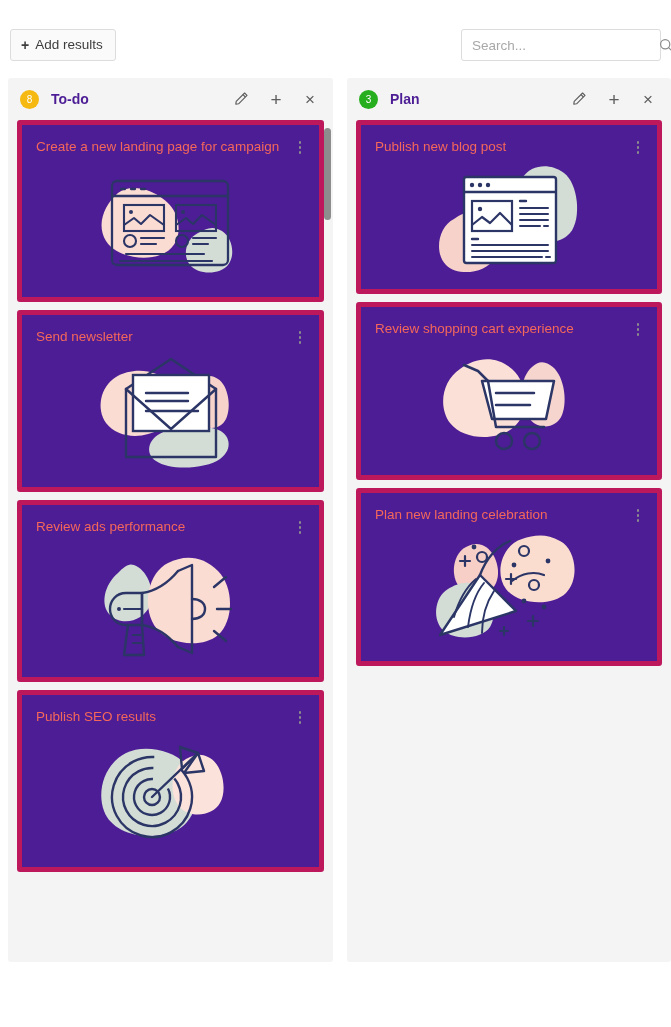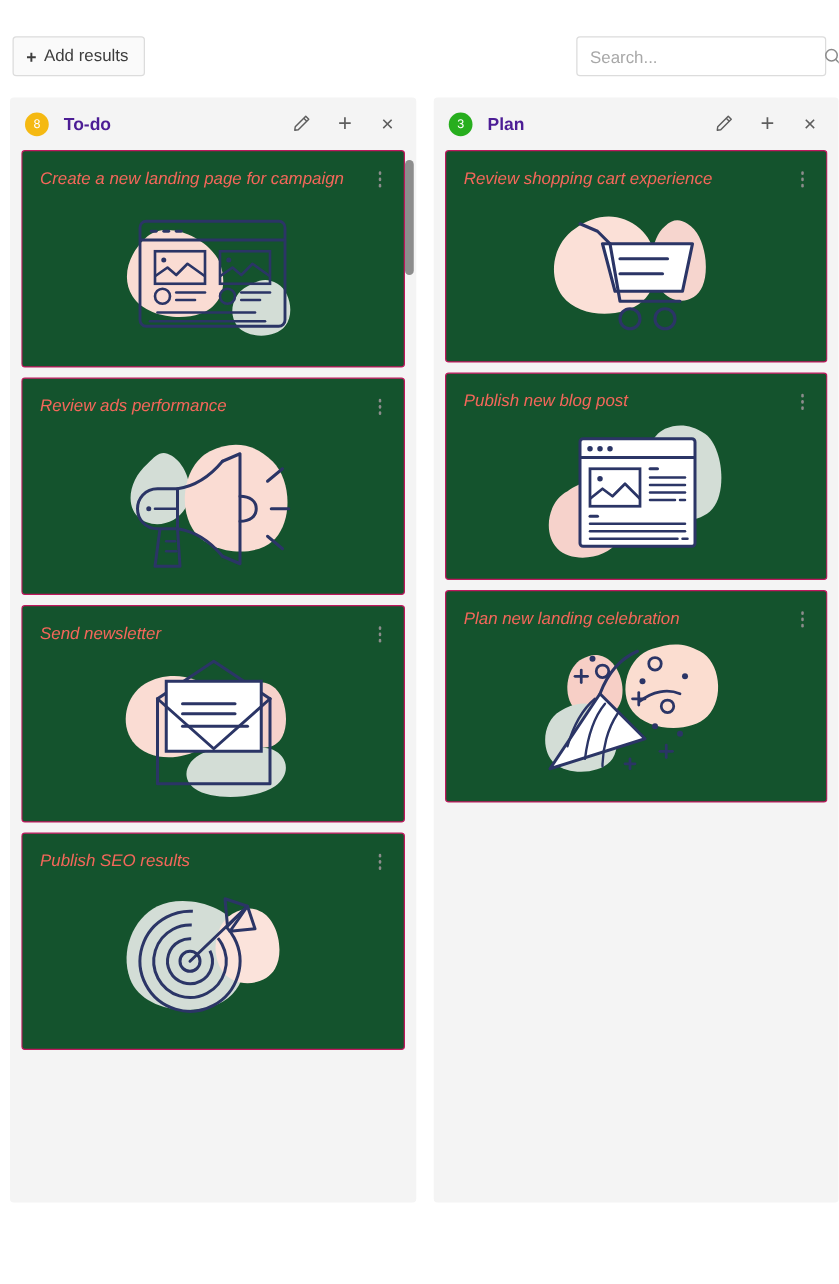--- a/index.html
+++ b/index.html
@@ -176,27 +176,26 @@
     top: 8px;
     left: 0;
     width: 7px;
     height: 92px;
     background: #8d8d8d;
     border-radius: 4px;
     cursor: pointer;
   }
 
   .card {
-    background: #14532d;
-    border: 1px solid #be185d;
+    background: #4c1d95;
+    border: 5px solid #be185d;
     border-radius: 3px;
     margin-bottom: 8px;
     position: relative;
     overflow: hidden;
-    font-style: italic;
   }
 
   .card-head {
     display: flex;
     align-items: flex-start;
     padding: 12px 10px 0 14px;
   }
   .card-title {
     flex: 1;
     font-size: 13.5px;
@@ -310,20 +309,45 @@
                 <line x1="107" y1="75" x2="130" y2="75" stroke="#2b3566" stroke-width="2.1" stroke-linecap="round"></line>
                 <line x1="107" y1="81" x2="122" y2="81" stroke="#2b3566" stroke-width="2.1" stroke-linecap="round"></line>
                 <line x1="40" y1="91" x2="118" y2="91" stroke="#2b3566" stroke-width="2.1" stroke-linecap="round"></line>
                 <line x1="34" y1="98" x2="126" y2="98" stroke="#2b3566" stroke-width="2.1" stroke-linecap="round"></line>
               </svg>
             </div>
           </div>
 
           <div class="card">
             <div class="card-head">
+              <div class="card-title">Send newsletter</div>
+              <div class="card-menu">
+                <span></span>
+                  <span></span>
+                  <span></span>
+              </div>
+            </div>
+            <div class="card-illu">
+              <svg width="170" height="120" viewBox="0 0 170 120" fill="none">
+                <path d="M30 24 C14 34 10 56 20 70 C32 86 58 86 74 76 C90 66 92 44 82 30 C72 16 46 14 30 24 Z" fill="#fadcd3"></path>
+                <path d="M116 26 C104 34 102 54 110 66 C118 78 134 78 140 66 C146 54 142 32 132 26 C126 22 122 22 116 26 Z" fill="#f6d2cb"></path>
+                <path d="M80 78 C62 84 58 100 70 108 C84 118 120 116 134 106 C148 96 144 80 130 76 C114 72 96 72 80 78 Z" fill="#d3ddd6"></path>
+                <path d="M40 36 L40 104 L130 104 L130 36" stroke="#2b3566" stroke-width="2.4" fill="none" stroke-linecap="round" stroke-linejoin="round"></path>
+                <path d="M40 36 L85 6 L130 36" stroke="#2b3566" stroke-width="2.4" fill="none" stroke-linecap="round" stroke-linejoin="round"></path>
+                <rect x="47" y="22" width="76" height="56" stroke="#2b3566" stroke-width="2.4" fill="#ffffff"></rect>
+                <line x1="60" y1="40" x2="102" y2="40" stroke="#2b3566" stroke-width="2.4" stroke-linecap="round"></line>
+                <line x1="60" y1="48" x2="102" y2="48" stroke="#2b3566" stroke-width="2.4" stroke-linecap="round"></line>
+                <line x1="60" y1="58" x2="112" y2="58" stroke="#2b3566" stroke-width="2.4" stroke-linecap="round"></line>
+                <path d="M40 36 L85 76 L130 36" stroke="#2b3566" stroke-width="2.4" fill="none" stroke-linecap="round" stroke-linejoin="round"></path>
+              </svg>
+            </div>
+          </div>
+
+          <div class="card">
+            <div class="card-head">
               <div class="card-title">Review ads performance</div>
               <div class="card-menu">
                 <span></span>
                   <span></span>
                   <span></span>
               </div>
             </div>
             <div class="card-illu">
               <svg width="170" height="120" viewBox="0 0 170 120" fill="none">
                 <path d="M32 30 C18 42 14 62 24 72 C36 84 58 78 64 62 C70 46 60 26 48 22 C42 20 38 24 32 30 Z" fill="#d3ddd6"></path>
@@ -341,45 +365,20 @@
                 <line x1="128" y1="88" x2="140" y2="98" stroke="#2b3566" stroke-width="2.4" stroke-linecap="round"></line>
                 <path d="M42 82 L38 112 L58 112 L56 82" stroke="#2b3566" stroke-width="2.4" fill="none" stroke-linejoin="round"></path>
                 <line x1="47" y1="92" x2="54" y2="92" stroke="#2b3566" stroke-width="2.1" stroke-linecap="round"></line>
                 <line x1="47" y1="100" x2="55" y2="100" stroke="#2b3566" stroke-width="2.1" stroke-linecap="round"></line>
               </svg>
             </div>
           </div>
 
           <div class="card">
             <div class="card-head">
-              <div class="card-title">Send newsletter</div>
-              <div class="card-menu">
-                <span></span>
-                  <span></span>
-                  <span></span>
-              </div>
-            </div>
-            <div class="card-illu">
-              <svg width="170" height="120" viewBox="0 0 170 120" fill="none">
-                <path d="M30 24 C14 34 10 56 20 70 C32 86 58 86 74 76 C90 66 92 44 82 30 C72 16 46 14 30 24 Z" fill="#fadcd3"></path>
-                <path d="M116 26 C104 34 102 54 110 66 C118 78 134 78 140 66 C146 54 142 32 132 26 C126 22 122 22 116 26 Z" fill="#f6d2cb"></path>
-                <path d="M80 78 C62 84 58 100 70 108 C84 118 120 116 134 106 C148 96 144 80 130 76 C114 72 96 72 80 78 Z" fill="#d3ddd6"></path>
-                <path d="M40 36 L40 104 L130 104 L130 36" stroke="#2b3566" stroke-width="2.4" fill="none" stroke-linecap="round" stroke-linejoin="round"></path>
-                <path d="M40 36 L85 6 L130 36" stroke="#2b3566" stroke-width="2.4" fill="none" stroke-linecap="round" stroke-linejoin="round"></path>
-                <rect x="47" y="22" width="76" height="56" stroke="#2b3566" stroke-width="2.4" fill="#ffffff"></rect>
-                <line x1="60" y1="40" x2="102" y2="40" stroke="#2b3566" stroke-width="2.4" stroke-linecap="round"></line>
-                <line x1="60" y1="48" x2="102" y2="48" stroke="#2b3566" stroke-width="2.4" stroke-linecap="round"></line>
-                <line x1="60" y1="58" x2="112" y2="58" stroke="#2b3566" stroke-width="2.4" stroke-linecap="round"></line>
-                <path d="M40 36 L85 76 L130 36" stroke="#2b3566" stroke-width="2.4" fill="none" stroke-linecap="round" stroke-linejoin="round"></path>
-              </svg>
-            </div>
-          </div>
-
-          <div class="card">
-            <div class="card-head">
               <div class="card-title">Publish SEO results</div>
               <div class="card-menu">
                 <span></span>
                   <span></span>
                   <span></span>
               </div>
             </div>
             <div class="card-illu">
               <svg width="170" height="120" viewBox="0 0 170 120" fill="none">
                 <path d="M40 20 C20 30 10 56 18 78 C26 100 58 108 84 100 C110 92 116 62 106 40 C96 18 60 10 40 20 Z" fill="#d3ddd6"></path>
@@ -419,44 +418,20 @@
             <span class="glyph-plus">+</span>
           </button>
           <button class="col-action">
             <span class="glyph-x">×</span>
           </button>
         </div>
       </div>
 
       <div class="card-list">
         <div class="card-scroll">
-
-          <div class="card">
-            <div class="card-head">
-              <div class="card-title">Review shopping cart experience</div>
-              <div class="card-menu">
-                <span></span>
-                  <span></span>
-                  <span></span>
-              </div>
-            </div>
-            <div class="card-illu">
-              <svg width="170" height="116" viewBox="0 0 170 116" fill="none">
-                <path d="M36 24 C18 36 14 62 26 78 C40 96 74 96 90 82 C106 68 104 38 88 24 C72 10 52 12 36 24 Z" fill="#fbe0d7"></path>
-                <path d="M108 22 C96 32 94 58 104 72 C114 86 132 84 138 70 C144 56 140 28 126 20 C120 16 114 16 108 22 Z" fill="#f6d5ce"></path>
-                <path d="M40 20 L54 26 L64 36" stroke="#2b3566" stroke-width="2.5" fill="none" stroke-linecap="round" stroke-linejoin="round"></path>
-                <path d="M58 36 L130 36 L122 74 L68 74 Z" stroke="#2b3566" stroke-width="2.5" fill="#ffffff" stroke-linejoin="round"></path>
-                <line x1="72" y1="48" x2="110" y2="48" stroke="#2b3566" stroke-width="2.5" stroke-linecap="round"></line>
-                <line x1="72" y1="60" x2="106" y2="60" stroke="#2b3566" stroke-width="2.5" stroke-linecap="round"></line>
-                <path d="M64 36 L72 82 L120 82" stroke="#2b3566" stroke-width="2.5" fill="none" stroke-linecap="round" stroke-linejoin="round"></path>
-                <circle cx="80" cy="96" r="8" stroke="#2b3566" stroke-width="2.5" fill="none"></circle>
-                <circle cx="108" cy="96" r="8" stroke="#2b3566" stroke-width="2.5" fill="none"></circle>
-              </svg>
-            </div>
-          </div>
 
           <div class="card">
             <div class="card-head">
               <div class="card-title">Publish new blog post</div>
               <div class="card-menu">
                 <span></span>
                   <span></span>
                   <span></span>
               </div>
             </div>
@@ -476,20 +451,44 @@
                 <line x1="96" y1="45" x2="124" y2="45" stroke="#2b3566" stroke-width="2" stroke-linecap="round"></line>
                 <line x1="96" y1="51" x2="124" y2="51" stroke="#2b3566" stroke-width="2" stroke-linecap="round"></line>
                 <line x1="96" y1="57" x2="124" y2="57" stroke="#2b3566" stroke-width="2" stroke-linecap="round"></line>
                 <line x1="96" y1="63" x2="116" y2="63" stroke="#2b3566" stroke-width="2" stroke-linecap="round"></line>
                 <line x1="120" y1="63" x2="124" y2="63" stroke="#2b3566" stroke-width="2" stroke-linecap="round"></line>
                 <line x1="48" y1="76" x2="54" y2="76" stroke="#2b3566" stroke-width="2.4" stroke-linecap="round"></line>
                 <line x1="48" y1="82" x2="124" y2="82" stroke="#2b3566" stroke-width="2" stroke-linecap="round"></line>
                 <line x1="48" y1="88" x2="124" y2="88" stroke="#2b3566" stroke-width="2" stroke-linecap="round"></line>
                 <line x1="48" y1="94" x2="118" y2="94" stroke="#2b3566" stroke-width="2" stroke-linecap="round"></line>
                 <line x1="122" y1="94" x2="126" y2="94" stroke="#2b3566" stroke-width="2" stroke-linecap="round"></line>
+              </svg>
+            </div>
+          </div>
+
+          <div class="card">
+            <div class="card-head">
+              <div class="card-title">Review shopping cart experience</div>
+              <div class="card-menu">
+                <span></span>
+                  <span></span>
+                  <span></span>
+              </div>
+            </div>
+            <div class="card-illu">
+              <svg width="170" height="116" viewBox="0 0 170 116" fill="none">
+                <path d="M36 24 C18 36 14 62 26 78 C40 96 74 96 90 82 C106 68 104 38 88 24 C72 10 52 12 36 24 Z" fill="#fbe0d7"></path>
+                <path d="M108 22 C96 32 94 58 104 72 C114 86 132 84 138 70 C144 56 140 28 126 20 C120 16 114 16 108 22 Z" fill="#f6d5ce"></path>
+                <path d="M40 20 L54 26 L64 36" stroke="#2b3566" stroke-width="2.5" fill="none" stroke-linecap="round" stroke-linejoin="round"></path>
+                <path d="M58 36 L130 36 L122 74 L68 74 Z" stroke="#2b3566" stroke-width="2.5" fill="#ffffff" stroke-linejoin="round"></path>
+                <line x1="72" y1="48" x2="110" y2="48" stroke="#2b3566" stroke-width="2.5" stroke-linecap="round"></line>
+                <line x1="72" y1="60" x2="106" y2="60" stroke="#2b3566" stroke-width="2.5" stroke-linecap="round"></line>
+                <path d="M64 36 L72 82 L120 82" stroke="#2b3566" stroke-width="2.5" fill="none" stroke-linecap="round" stroke-linejoin="round"></path>
+                <circle cx="80" cy="96" r="8" stroke="#2b3566" stroke-width="2.5" fill="none"></circle>
+                <circle cx="108" cy="96" r="8" stroke="#2b3566" stroke-width="2.5" fill="none"></circle>
               </svg>
             </div>
           </div>
 
           <div class="card">
             <div class="card-head">
               <div class="card-title">Plan new landing celebration</div>
               <div class="card-menu">
                 <span></span>
                   <span></span>

